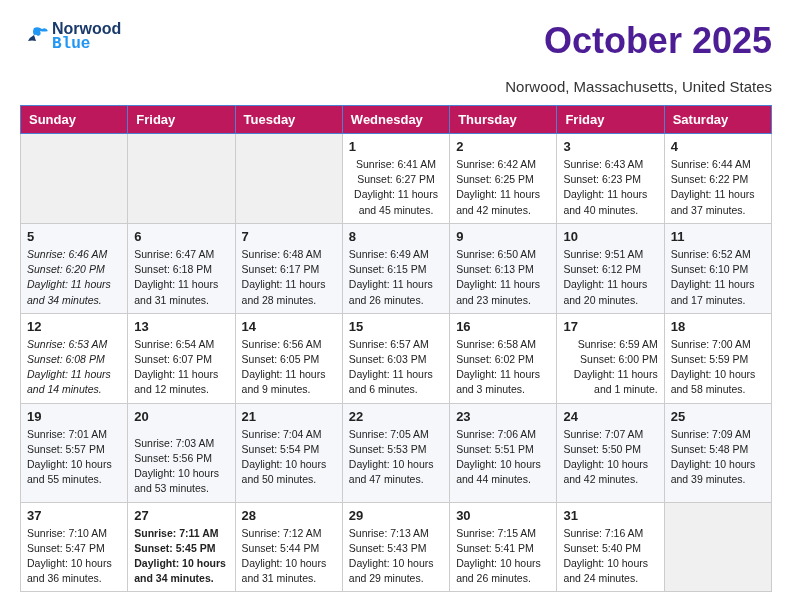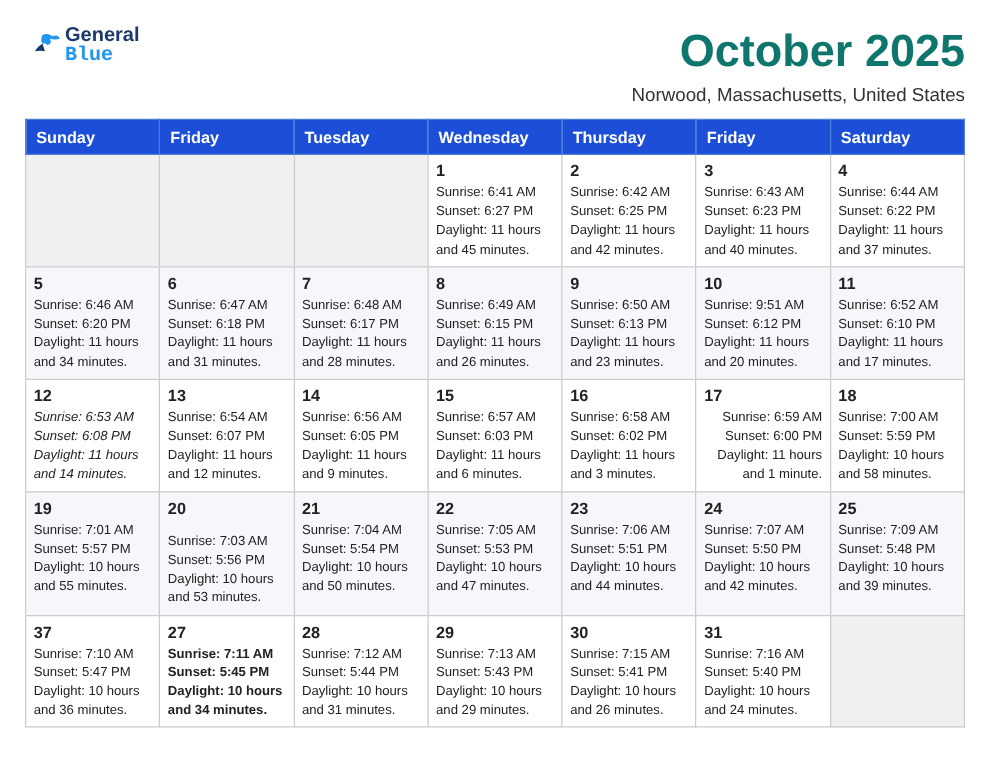--- a/index.html
+++ b/index.html
@@ -24,34 +24,34 @@
     .logo-bird {
       width: 28px;
       height: 22px;
     }
     .title-block {
       text-align: right;
     }
     .month-title {
       font-size: 36px;
       font-weight: bold;
-      color: #0f766e;
+      color: #4c1d95;
     }
     .location-title {
       font-size: 15px;
       color: #333;
-      margin-top: 6px;
+      margin-top: 16px;
     }
     .calendar {
       width: 100%;
       border-collapse: collapse;
       border: 1px solid #ccc;
     }
     .calendar th {
-      background: #1d4ed8;
+      background: #be185d;
       color: #fff;
       font-size: 13px;
       font-weight: bold;
       padding: 6px 8px;
       text-align: left;
       border: 1px solid #4a7fd4;
     }
     .calendar td {
       border: 1px solid #ccc;
       vertical-align: top;
@@ -83,21 +83,21 @@
 </head>
 <body>
 
 <div class="header">
   <div class="logo">
     <svg class="logo-bird" viewBox="0 0 28 22" xmlns="http://www.w3.org/2000/svg">
       <path d="M14 2 Q18 0 22 3 Q26 1 28 5 Q24 6 20 5 Q22 9 18 10 Q16 8 14 9 Q12 6 14 2Z" fill="#2196f3"></path>
       <path d="M14 9 Q10 11 8 15 Q12 14 16 15 Q15 12 14 9Z" fill="#1a3a6b"></path>
     </svg>
     <div>
-      <div style="font-size:16px;font-weight:bold;color:#1a3a6b;">General</div>
+      <div style="font-size:16px;font-weight:bold;color:#1a3a6b;">Norwood</div>
       <div style="font-size:16px;font-weight:bold;color:#2196f3;margin-top:-3px;font-family:Liberation Mono, monospace;">Blue</div>
     </div>
   </div>
   <div class="title-block">
     <div class="month-title">October 2025</div>
     <div class="location-title">Norwood, Massachusetts, United States</div>
   </div>
 </div>
 
 <table class="calendar">
@@ -112,21 +112,21 @@
         <th>Saturday</th>
       </tr>
   </thead>
   <tbody id="calendar-body">
   <tr>
         <td class="empty-cell"></td>
         <td class="empty-cell"></td>
         <td class="empty-cell"></td>
         <td>
           <span class="day-num">1</span>
-          <div class="day-info" style="white-space: pre-line;">Sunrise: 6:41 AM
+          <div class="day-info" style="white-space: pre-line; text-align: center;">Sunrise: 6:41 AM
 Sunset: 6:27 PM
 Daylight: 11 hours
 and 45 minutes.</div>
         </td>
         <td>
           <span class="day-num">2</span>
           <div class="day-info" style="white-space: pre-line;">Sunrise: 6:42 AM
 Sunset: 6:25 PM
 Daylight: 11 hours
 and 42 minutes.</div>
@@ -142,21 +142,21 @@
           <span class="day-num">4</span>
           <div class="day-info" style="white-space: pre-line;">Sunrise: 6:44 AM
 Sunset: 6:22 PM
 Daylight: 11 hours
 and 37 minutes.</div>
         </td>
       </tr>
       <tr>
         <td>
           <span class="day-num">5</span>
-          <div class="day-info" style="white-space: pre-line;">Sunrise: 6:46 AM
+          <div class="day-info" style="white-space: pre-line; font-style: italic;">Sunrise: 6:46 AM
 Sunset: 6:20 PM
 Daylight: 11 hours
 and 34 minutes.</div>
         </td>
         <td>
           <span class="day-num">6</span>
           <div class="day-info" style="white-space: pre-line;">Sunrise: 6:47 AM
 Sunset: 6:18 PM
 Daylight: 11 hours
 and 31 minutes.</div>

